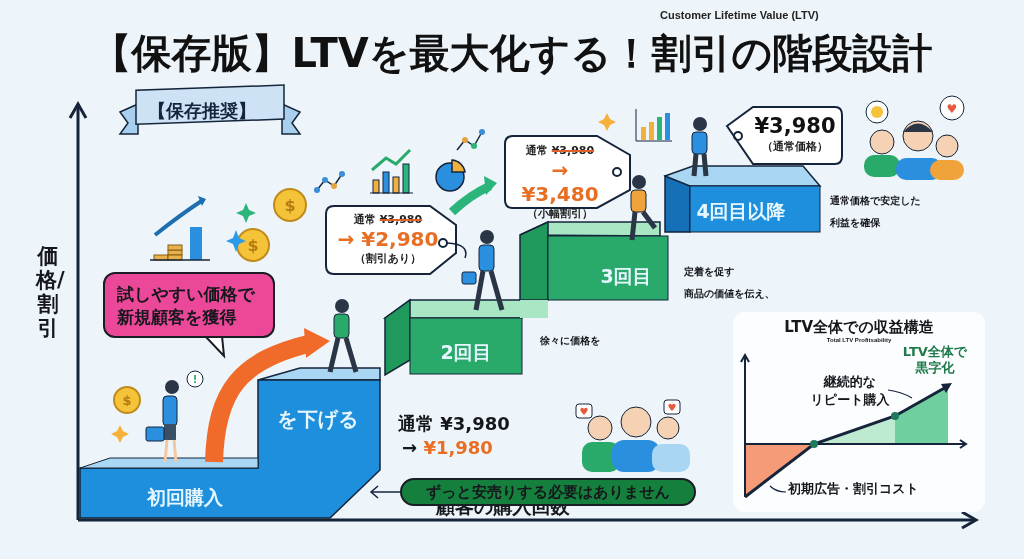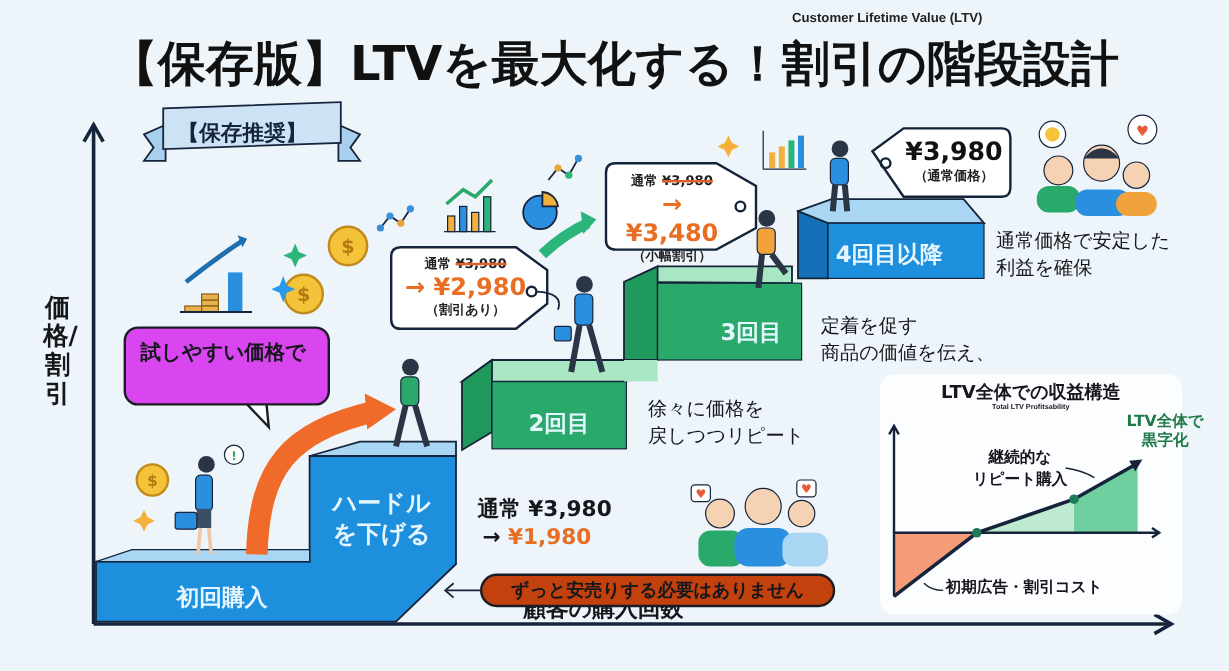--- a/index.html
+++ b/index.html
@@ -26,46 +26,46 @@
     line-height: 24px; text-align: center;
   }
   .xlabel {
     left: 436px; top: 494px; font-size: 19px; font-weight: bold;
   }
   .ribbon-text {
     left: 148px; top: 99px; font-size: 18px; font-weight: bold; color: #15243a;
   }
   .bubble {
     left: 103px; top: 272px; width: 172px; height: 66px;
-    background: #d946ef; border: 2px solid #1a1d24; border-radius: 12px;
+    background: #ec4899; border: 2px solid #1a1d24; border-radius: 12px;
     font-size: 17px; font-weight: bold; line-height: 23px;
     padding: 9px 0 0 12px;
   }
   .tag-text { text-align: center; font-weight: bold; }
   .tag-orig { font-size: 11px; color: #222; }
   .tag-orig s { text-decoration-color: #e0622a; text-decoration-thickness: 1.5px; }
   .tag-price { font-size: 20px; color: #e86e24; line-height: 24px; }
   .tag-note { font-size: 11px; color: #222; }
   .step-label { color: #e6f6ff; font-weight: bold; font-size: 19px; text-align: center; }
-  .desc { font-size: 16px; font-weight: normal; line-height: 22px; color: #15171c; }
+  .desc { font-size: 10px; font-weight: bold; line-height: 22px; color: #15171c; }
   .note-pill {
     left: 400px; top: 478px; width: 296px; height: 28px;
-    border: 2px solid #1a1d24; border-radius: 14px; background: #c2410c;
+    border: 2px solid #1a1d24; border-radius: 14px; background: #15803d;
     font-size: 15px; font-weight: bold; text-align: center; line-height: 24px;
   }
   .discount-orig { left: 398px; top: 412px; font-size: 18px; font-weight: bold; }
   .discount-new { left: 402px; top: 437px; font-size: 18px; font-weight: bold; }
   .discount-new span.p { color: #e86e24; }
   .inset {
     left: 733px; top: 312px; width: 252px; height: 200px;
     background: #fbfdff; border-radius: 12px;
   }
   .inset-title { left: 733px; top: 318px; width: 252px; text-align: center; font-size: 15px; font-weight: bold; }
   .inset-sub { left: 733px; top: 337px; width: 252px; text-align: center; font-size: 6px; font-weight: bold; font-family: "Liberation Sans", sans-serif; }
-  .inset-green { left: 895px; top: 344px; width: 80px; text-align: center; font-size: 13px; font-weight: bold; color: #1f7a4a; line-height: 16px; margin-left: 36px; }
+  .inset-green { left: 895px; top: 344px; width: 80px; text-align: center; font-size: 13px; font-weight: bold; color: #1f7a4a; line-height: 16px; }
   .inset-repeat { left: 800px; top: 373px; width: 100px; text-align: center; font-size: 13px; font-weight: bold; line-height: 18px; }
   .inset-cost { left: 788px; top: 480px; font-size: 13px; font-weight: bold; }
 </style>
 </head>
 <body>
 
 <div class="abs title-sub">Customer Lifetime Value (LTV)</div>
 <div class="abs title">【保存版】LTVを最大化する！割引の階段設計</div>
 
 <svg class="canvas" width="1024" height="559" viewBox="0 0 1024 559">
@@ -265,34 +265,33 @@
   </g>
 </svg>
 
 <div class="abs ribbon-text">【保存推奨】</div>
 
 <div class="abs ylabel">価格/割引</div>
 <div class="abs xlabel">顧客の購入回数</div>
 
 <div class="abs bubble">
   <div>試しやすい価格で</div>
+  <div>新規顧客を獲得</div>
 </div>
 
 <div class="abs step-label" style="left:130px; top:485px; width:110px;">初回購入</div>
 <div class="abs step-label" style="left:262px; top:406px; width:112px; line-height:26px; font-size:20px;">
-  <div>ハードル</div>
   <div>を下げる</div>
 </div>
 <div class="abs step-label" style="left:410px; top:340px; width:112px;">2回目</div>
 <div class="abs step-label" style="left:548px; top:264px; width:120px;padding-left:36px;">3回目</div>
 <div class="abs step-label" style="left:690px; top:199px; width:102px;">4回目以降</div>
 
 <div class="abs desc" style="left:540px; top:330px;">
   <div>徐々に価格を</div>
-  <div>戻しつつリピート</div>
 </div>
 <div class="abs desc" style="left:684px; top:261px;">
   <div>定着を促す</div>
   <div>商品の価値を伝え、</div>
 </div>
 <div class="abs desc" style="left:830px; top:190px;">
   <div>通常価格で安定した</div>
   <div>利益を確保</div>
 </div>
 

